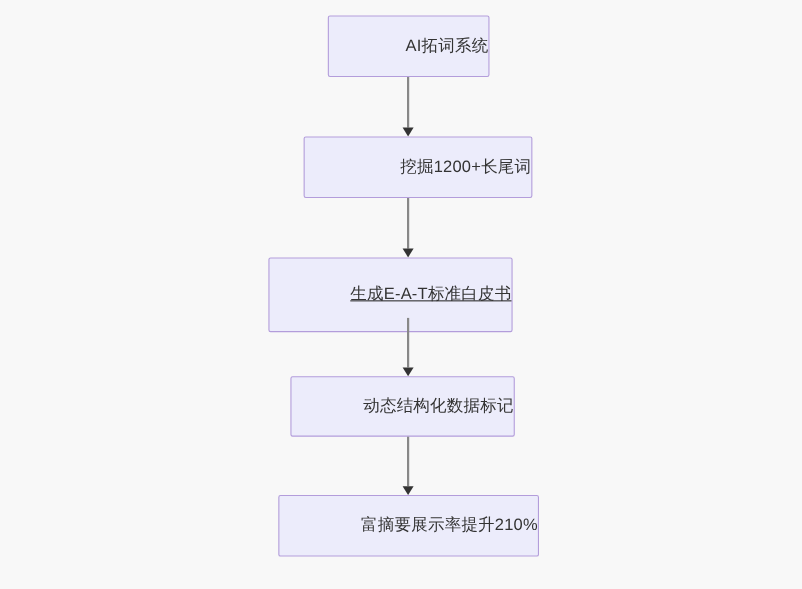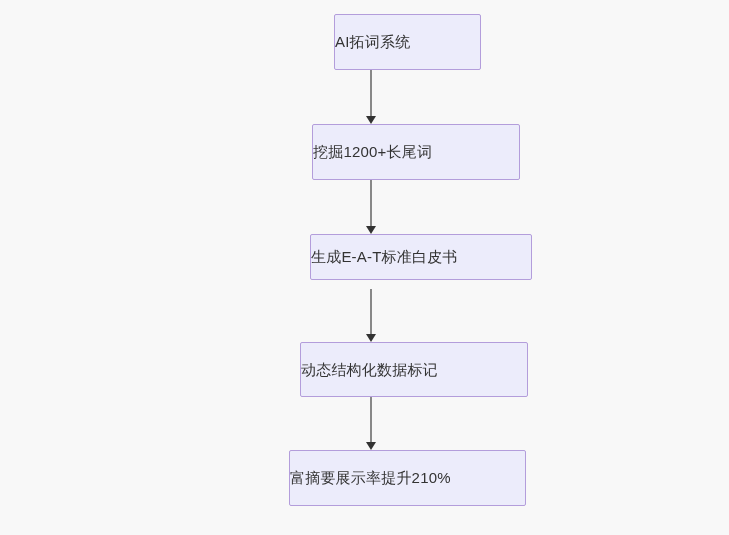--- a/index.html
+++ b/index.html
@@ -20,28 +20,27 @@
     background: #f8f8f8;
   }
   .flow-node {
     position: absolute;
     box-sizing: border-box;
     background: #ececfb;
     border: 1.5px solid #b39ddb;
     border-radius: 2px;
     display: flex;
     align-items: center;
-    justify-content: flex-start;
+    justify-content: flex-end;
     color: #333333;
     font-size: 15px;
     line-height: 1.2;
     letter-spacing: 0.2px;
     white-space: nowrap;
     font-family: "Liberation Sans", "DejaVu Sans", sans-serif;
-    margin-left: 36px;
   }
   .flow-node .node-label {
     display: block;
     text-align: center;
   }
   .flow-edge {
     position: absolute;
     pointer-events: none;
   }
   .flow-edge .edge-line {
@@ -60,22 +59,22 @@
     width: 0;
     height: 0;
     border-left: 5px solid transparent;
     border-right: 5px solid transparent;
     border-top: 8px solid #333333;
   }
 
   
   #node-1 { left: 298px; top: 14px;  width: 147px; height: 56px; }
   #node-2 { left: 276px; top: 124px; width: 208px; height: 56px; }
-  #node-3 { left: 274px; top: 234px; width: 222px; height: 46px; }
-  #node-4 { left: 264px; top: 342px; width: 228px; height: 55px; }
+  #node-3 { left: 244px; top: 234px; width: 222px; height: 68px; text-decoration: underline; }
+  #node-4 { left: 264px; top: 342px; width: 204px; height: 55px; }
   #node-5 { left: 253px; top: 450px; width: 237px; height: 56px; }
 
   
   #edge-1 { left: 361px; top: 70px;  width: 20px; height: 54px; }
   #edge-2 { left: 361px; top: 180px; width: 20px; height: 54px; }
   #edge-3 { left: 361px; top: 289px; width: 20px; height: 53px; }
   #edge-4 { left: 361px; top: 397px; width: 20px; height: 53px; }
   #edge-1 .edge-line { height: 46px; }
   #edge-2 .edge-line { height: 46px; }
   #edge-3 .edge-line { height: 45px; }

